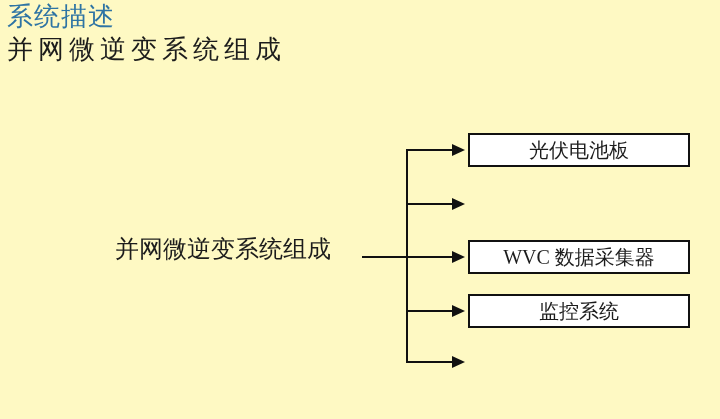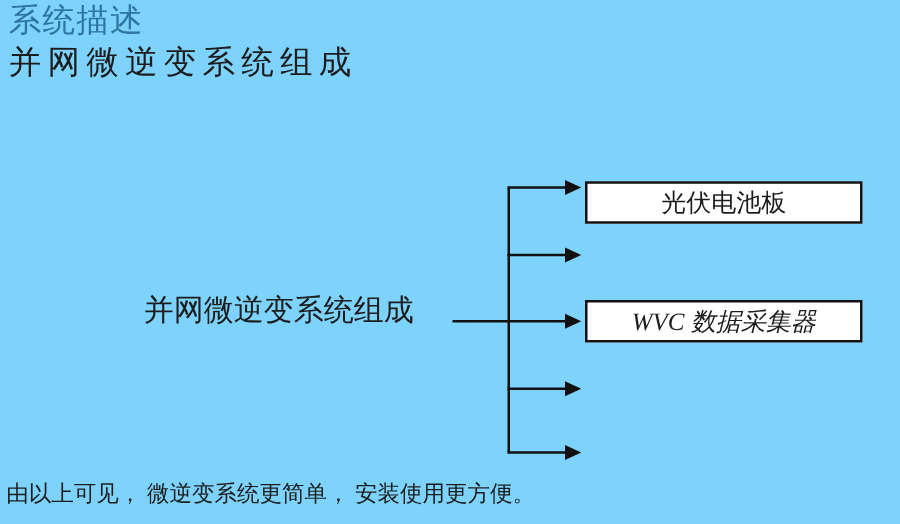--- a/index.html
+++ b/index.html
@@ -4,21 +4,21 @@
 <style>
   html, body {
     margin: 0;
     padding: 0;
     background: #ffffff;
   }
   .page {
     position: relative;
     width: 720px;
     height: 419px;
-    background: #7dd3fc;
+    background: #fef9c3;
     overflow: hidden;
     font-family: "Liberation Serif", "DejaVu Serif", serif;
     color: #1c1c1c;
   }
   .page-title {
     position: absolute;
     left: 7px;
     top: 3px;
     font-size: 26px;
     line-height: 1.1;
@@ -60,23 +60,23 @@
     border: 2px solid #111111;
     box-sizing: border-box;
     background: #ffffff;
     display: flex;
     align-items: center;
     justify-content: center;
     font-size: 20px;
     color: #1c1c1c;
     white-space: nowrap;
   }
-  .box-0 { top: 145px; }
+  .box-0 { top: 133px; }
   .box-1 { top: 187px; }
-  .box-2 { top: 240px; font-style: italic; }
+  .box-2 { top: 240px; }
   .box-3 { top: 294px; }
   .box-4 { top: 345px; }
   .footer-note {
     position: absolute;
     left: 5px;
     top: 384px;
     font-size: 18px;
     line-height: 1.3;
     color: #1c1c1c;
     white-space: nowrap;
@@ -109,17 +109,17 @@
     <polygon points="452,251 452,263 465,257" fill="#111111"></polygon>
     <polygon points="452,305 452,317 465,311" fill="#111111"></polygon>
     <polygon points="452,356 452,368 465,362" fill="#111111"></polygon>
   </svg>
 
   <div class="diagram-box box-0">光伏电池板</div>
 
 
   <div class="diagram-box box-2">WVC 数据采集器</div>
 
+  <div class="diagram-box box-3">监控系统</div>
 
 
-  <div class="footer-note">由以上可见， 微逆变系统更简单， 安装使用更方便。</div>
 
 </div>
 
 </body></html>

